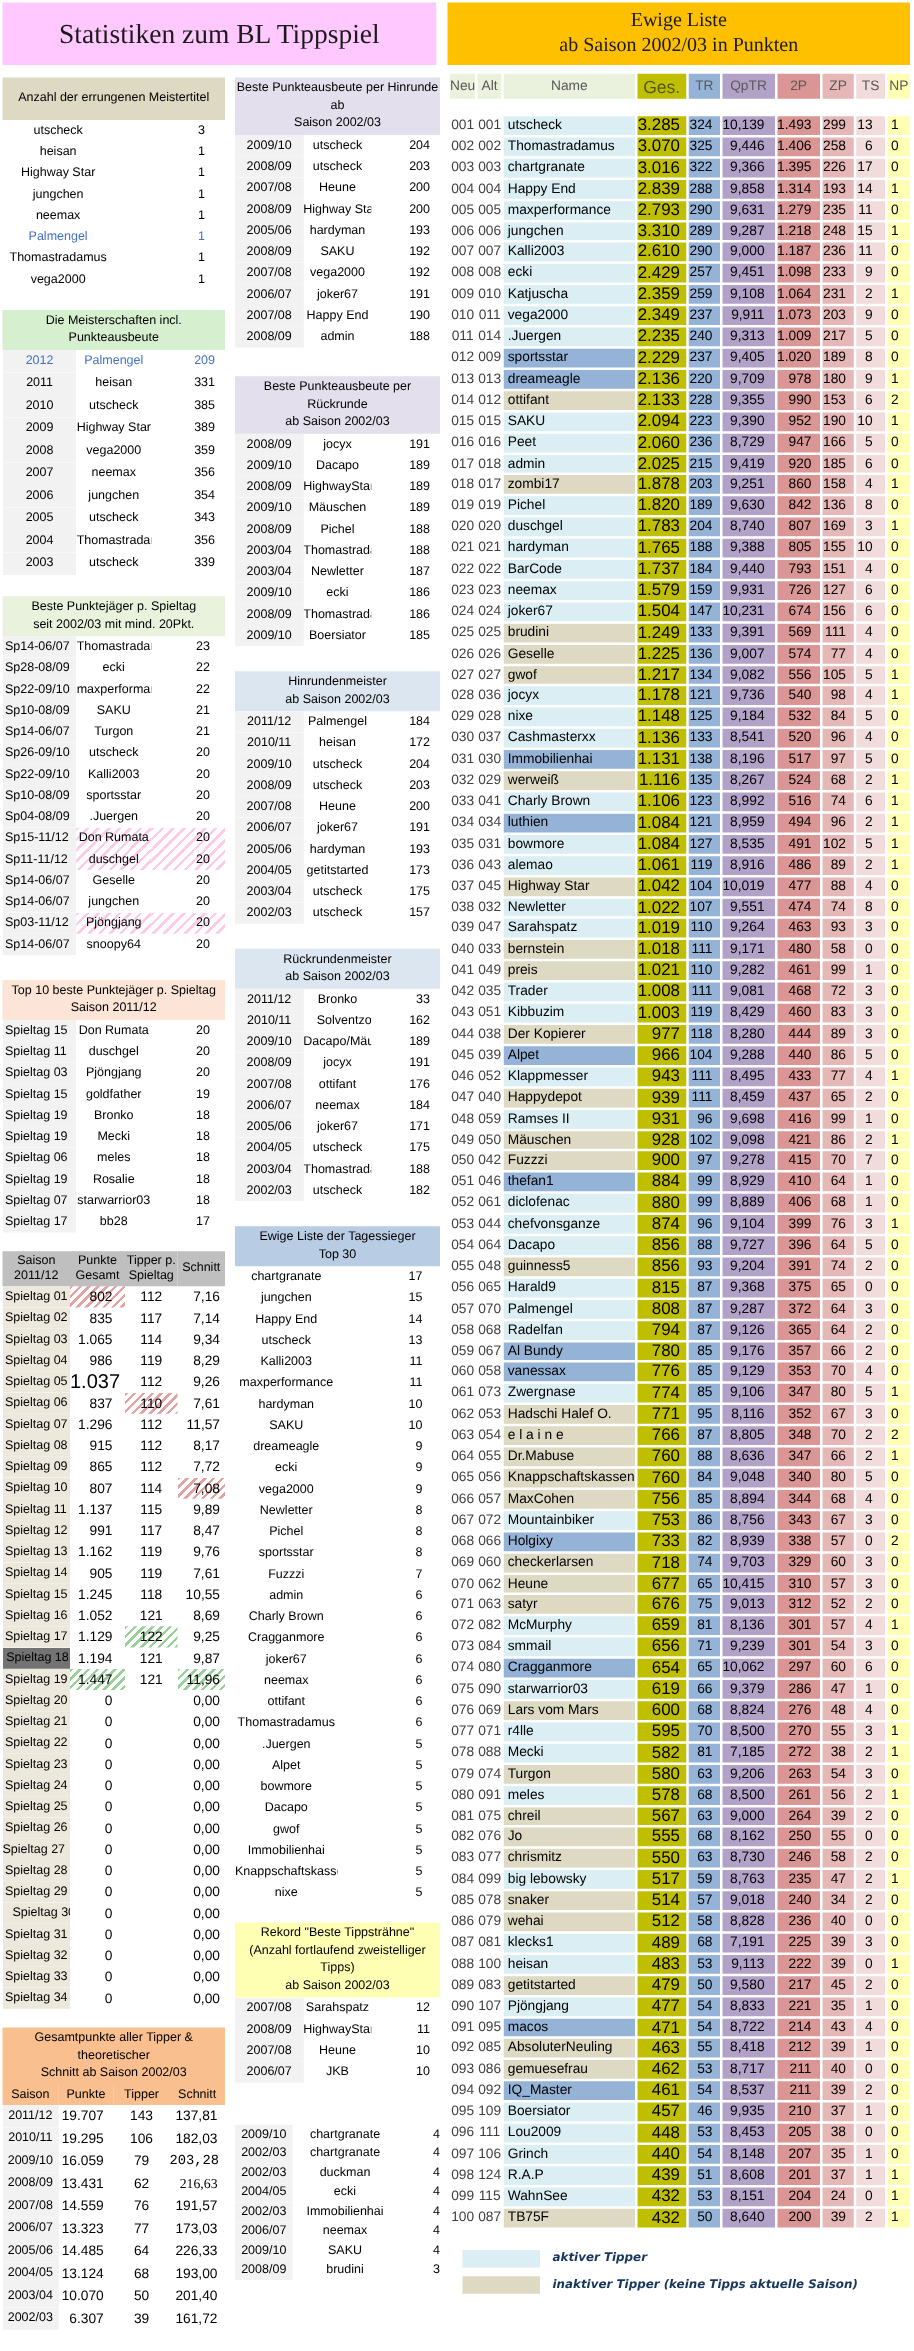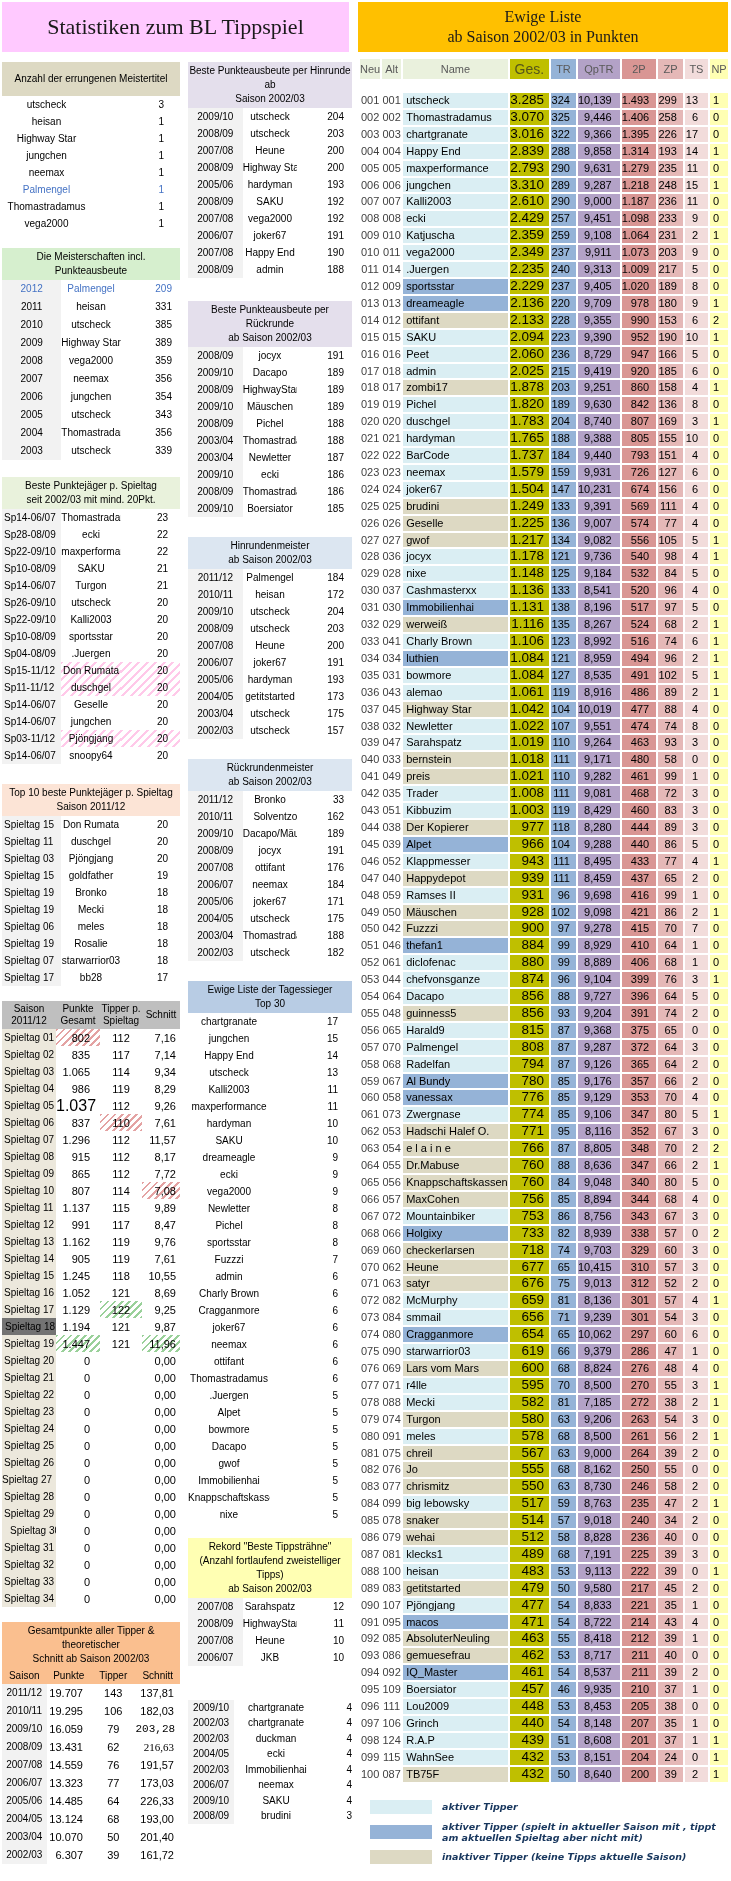--- a/index.html
+++ b/index.html
@@ -2277,22 +2277,18 @@
             <td class="ec9">1</td>
           </tr>
         </tbody>
       </table>
     <div id="legend">
         <div class="lgd-row">
           <span class="lgd-sw" style="background: rgb(218, 238, 243);"></span>
           <span class="lgd-tx">aktiver Tipper</span>
         </div>
         <div class="lgd-row">
-          <span class="lgd-sw" style="background: rgb(149, 179, 215);"></span>
-          <span class="lgd-tx">aktiver Tipper (spielt in aktueller Saison mit , tippt am aktuellen Spieltag aber nicht mit)</span>
-        </div>
-        <div class="lgd-row">
           <span class="lgd-sw" style="background: rgb(221, 217, 195);"></span>
           <span class="lgd-tx">inaktiver Tipper (keine Tipps aktuelle Saison)</span>
         </div>
       </div>
   </div>
 </div>
 
 </body></html>

